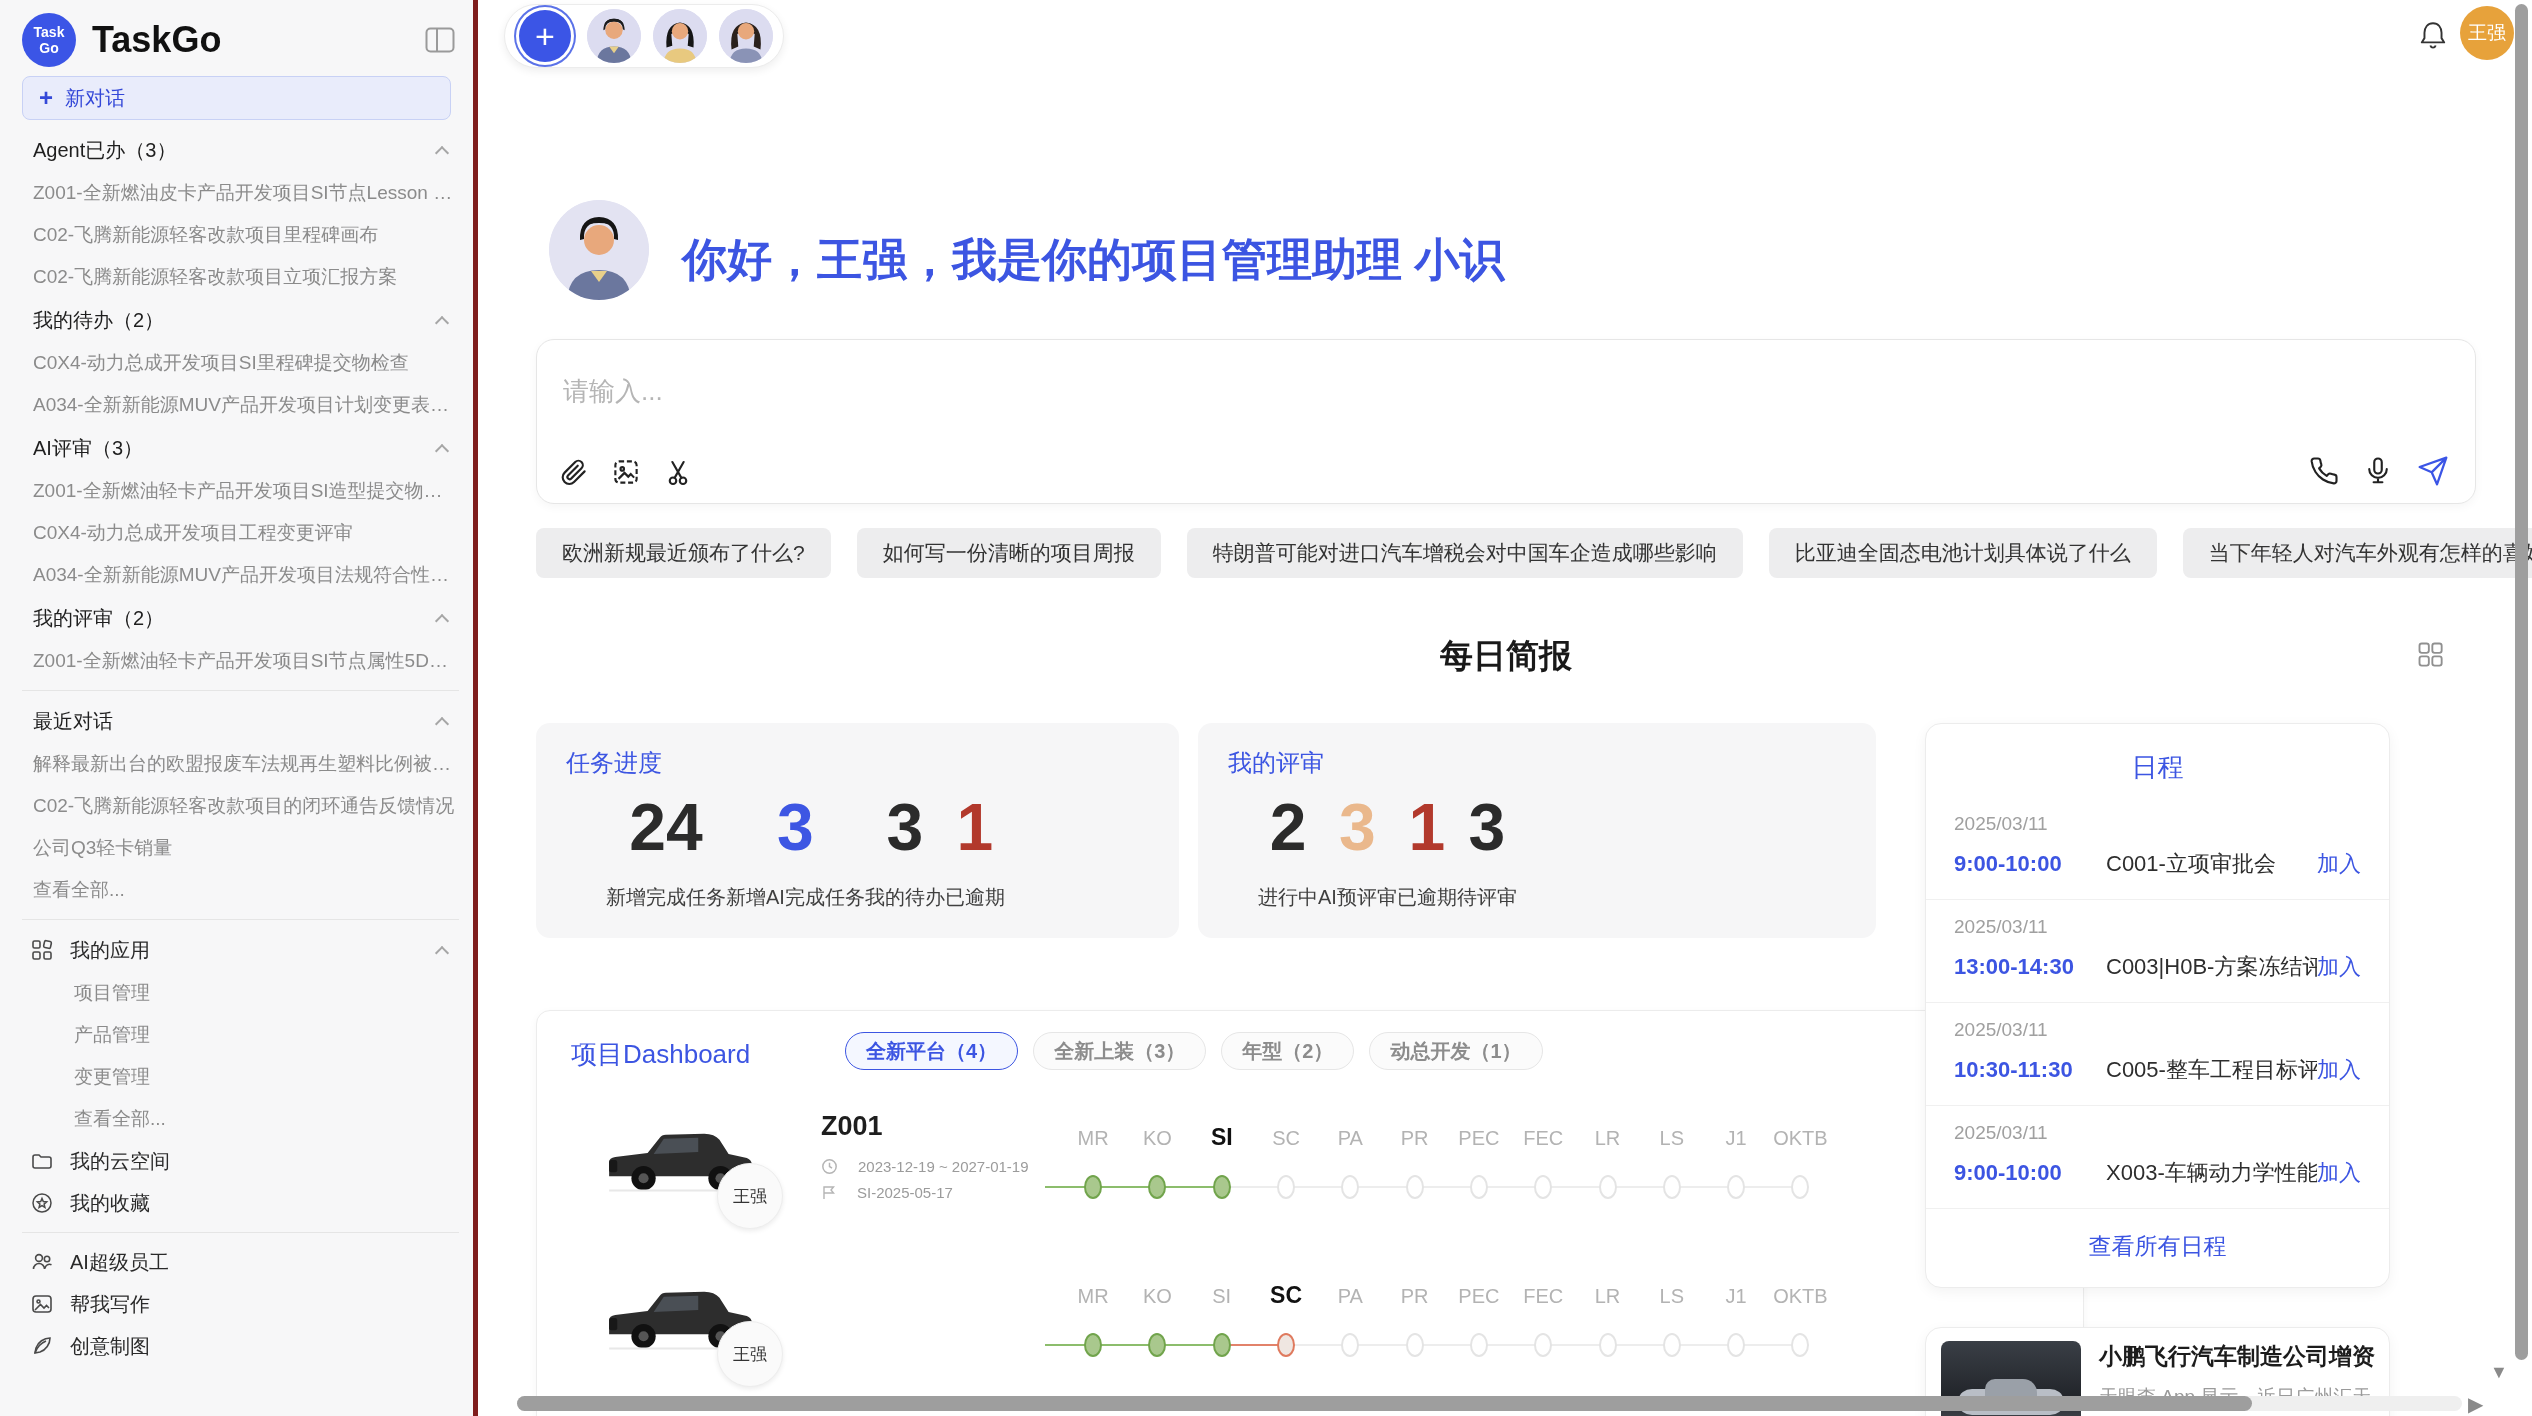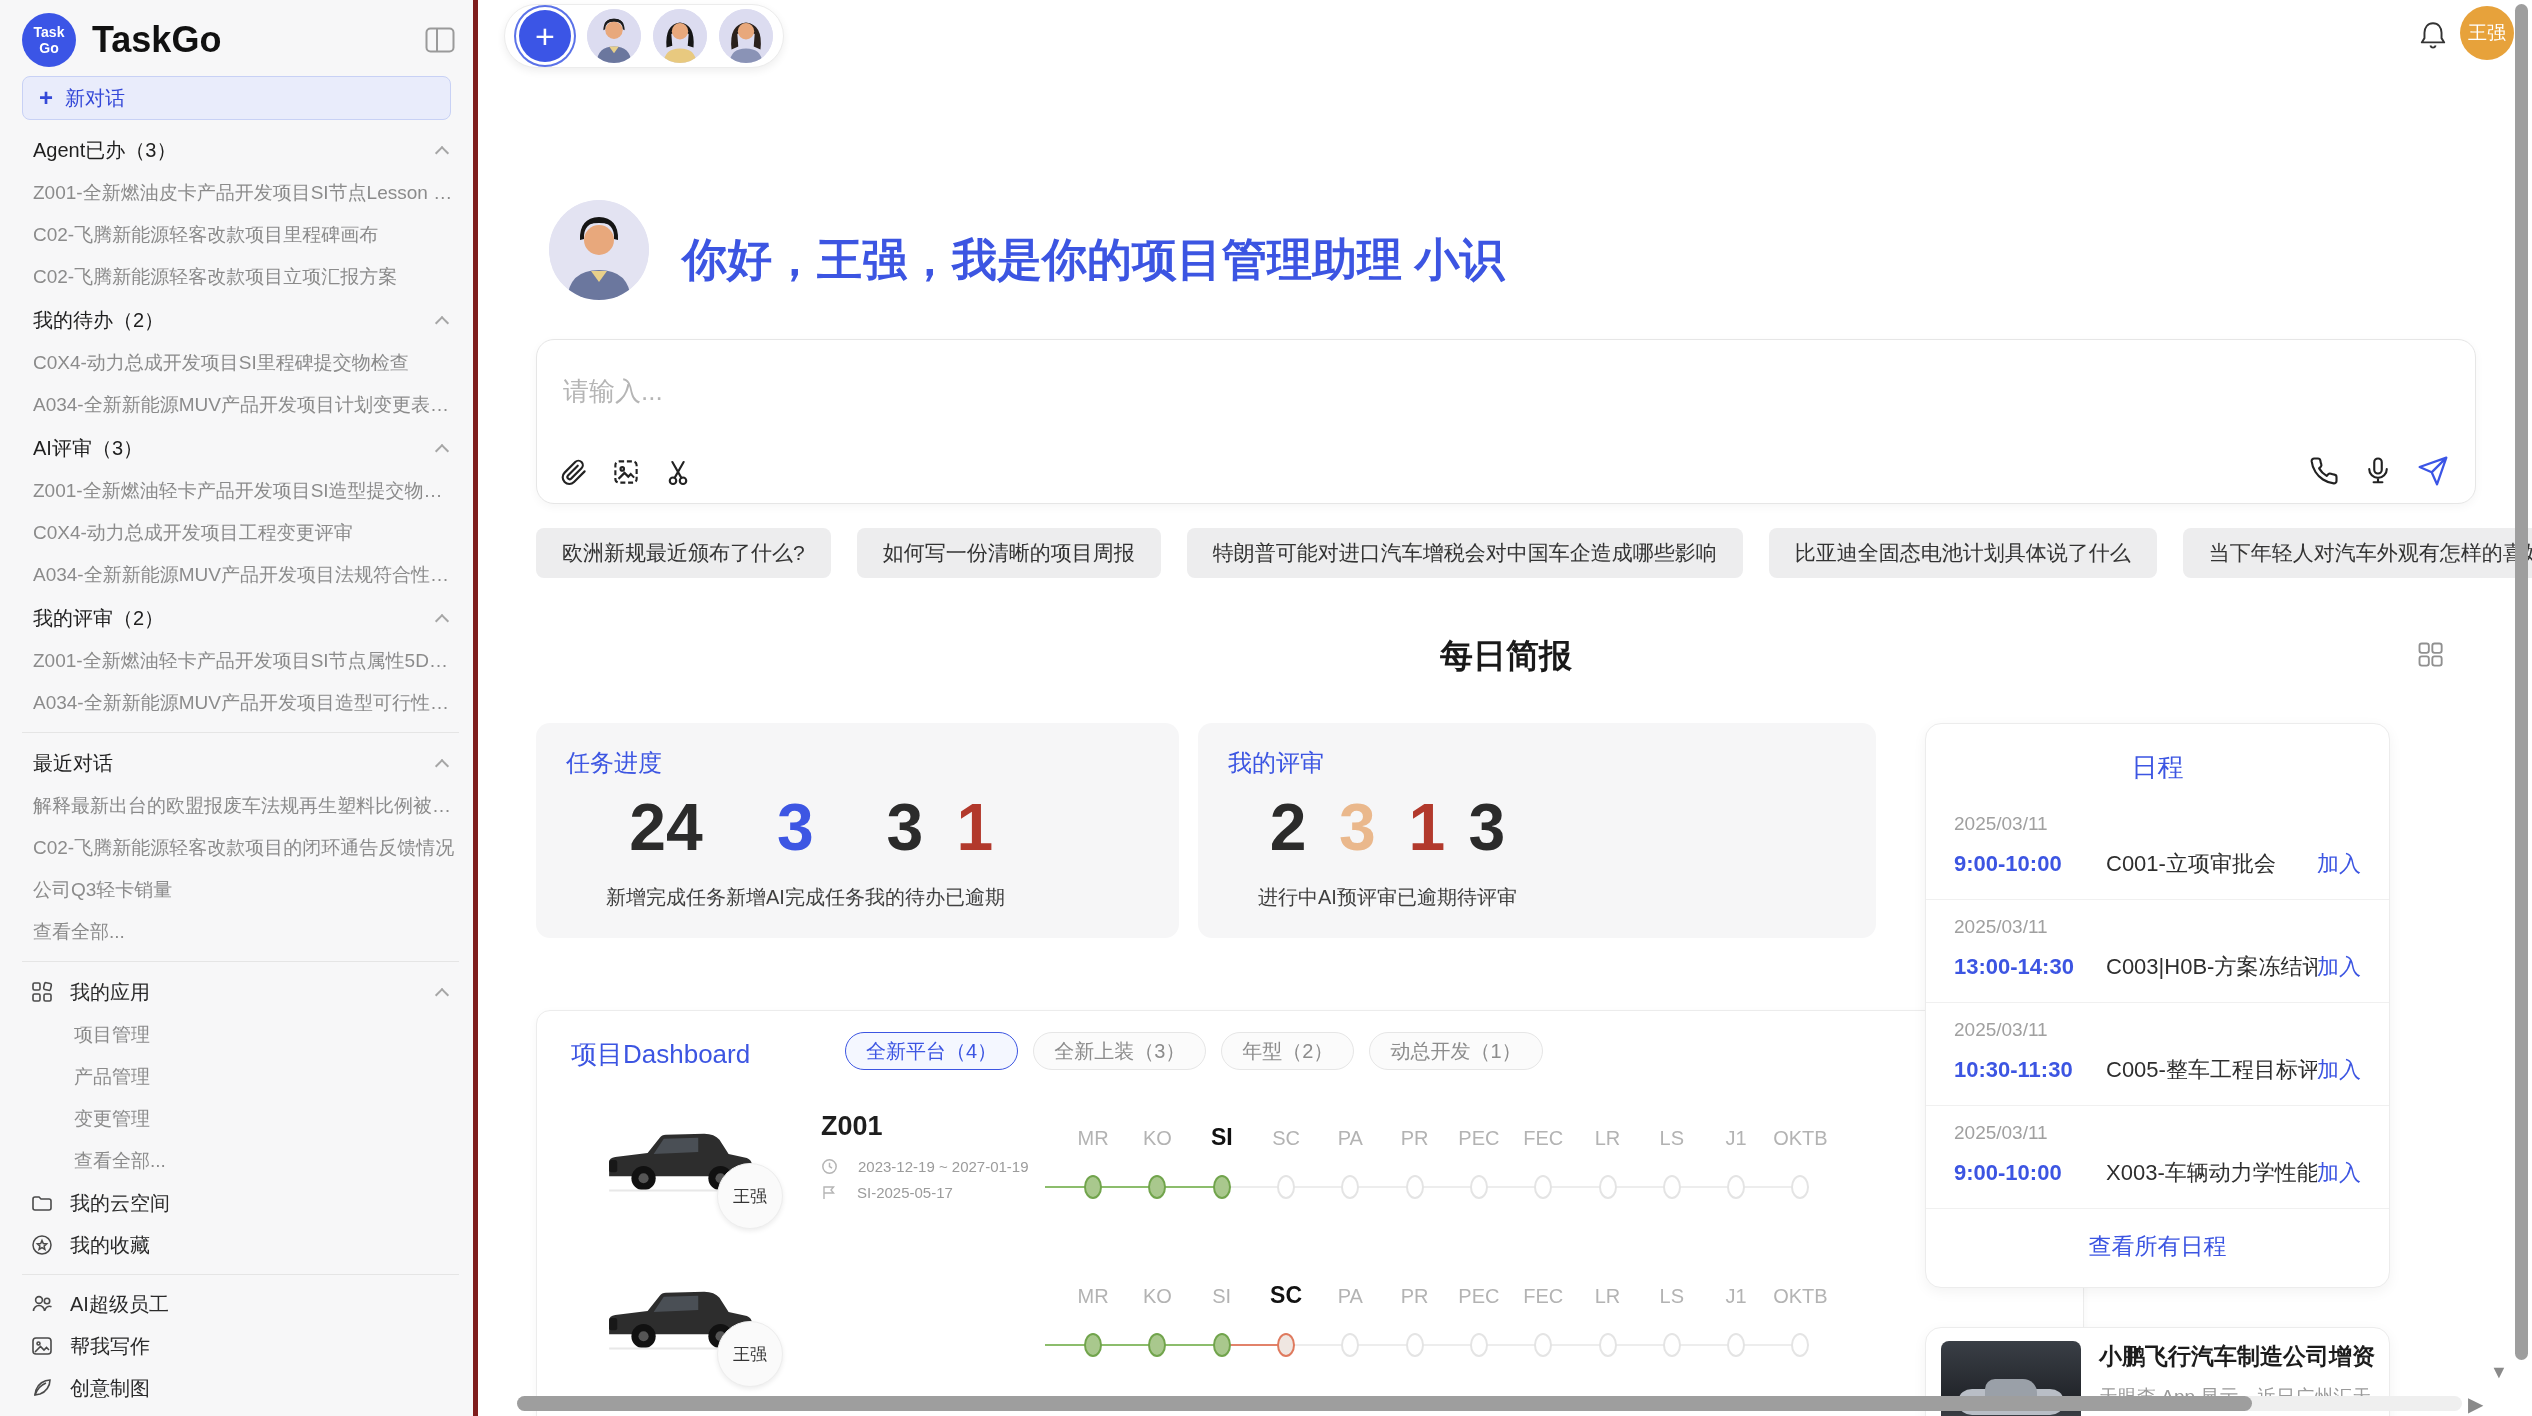--- a/index.html
+++ b/index.html
@@ -83,21 +83,21 @@
   .stat-val { font-size:66px; font-weight:600; line-height:1.05; }
   .v-dark { color:#2b2b2b; } .v-blue { color:#3d56e3; } .v-red { color:#b2392c; } .v-orange { color:#eab88c; }
   .stat-label { margin-top:22px; font-size:20px; color:#3f3f3f; }
 
   
   .dash-card { position:absolute; left:536px; top:1010px; width:1548px; height:427px;
     background:#fff; border:1px solid #ececec; border-radius:14px; box-shadow:0 3px 10px rgba(0,0,0,.04); overflow:hidden; }
   .dash-title { position:absolute; left:34px; top:26px; font-size:26px; color:#3c55e2; }
   .dash-tabs { position:absolute; left:308px; top:21px; display:flex; gap:15px; }
   .dtab { height:38px; line-height:36px; border-radius:19px; padding:0 20px; font-size:20px;
-    border:1px solid #e6e6e6; background:#fbfbfb; color:#8c8c8c; cursor:pointer; white-space:nowrap; }
+    border:1px solid #e6e6e6; background:#fbfbfb; color:#8c8c8c; cursor:pointer; white-space:nowrap;font-weight:bold; }
   .dtab.active { border-color:#3c55e2; color:#3c55e2; background:#f4f7ff; }
 
   .proj-row { position:absolute; left:0; width:1340px; height:150px; }
   .proj-row.r1 { top:88px; } .proj-row.r2 { top:246px; }
   .truck { position:absolute; left:62px; top:8px; width:162px; height:102px; }
   .owner-badge { position:absolute; left:180px; top:64px; width:66px; height:66px; border-radius:50%;
     background:#fafafa; border:1px solid #ededed; box-shadow:0 2px 5px rgba(0,0,0,.08);
     display:flex; align-items:center; justify-content:center; font-size:17px; color:#333; }
   .proj-info { position:absolute; left:284px; top:12px; }
   .proj-code { font-size:27px; font-weight:bold; color:#1e1e1e; }
@@ -198,21 +198,20 @@
     </div>
     <div class="sb-item">Z001-全新燃油轻卡产品开发项目SI造型提交物评审</div>
     <div class="sb-item">C0X4-动力总成开发项目工程变更评审</div>
     <div class="sb-item">A034-全新新能源MUV产品开发项目法规符合性评审</div>
 
     <div class="sb-sec-h">
       <span>我的评审（2）</span>
       <i class="chev"></i>
     </div>
     <div class="sb-item">Z001-全新燃油轻卡产品开发项目SI节点属性5D文件评审</div>
-    <div class="sb-item">A034-全新新能源MUV产品开发项目造型可行性评审</div>
 
     <div class="sb-div"></div>
 
     <div class="sb-sec-h">
       <span>最近对话</span>
       <i class="chev"></i>
     </div>
     <div class="sb-item">解释最新出台的欧盟报废车法规再生塑料比例被调到15%...</div>
     <div class="sb-item">C02-飞腾新能源轻客改款项目的闭环通告反馈情况</div>
     <div class="sb-item">公司Q3轻卡销量</div>

